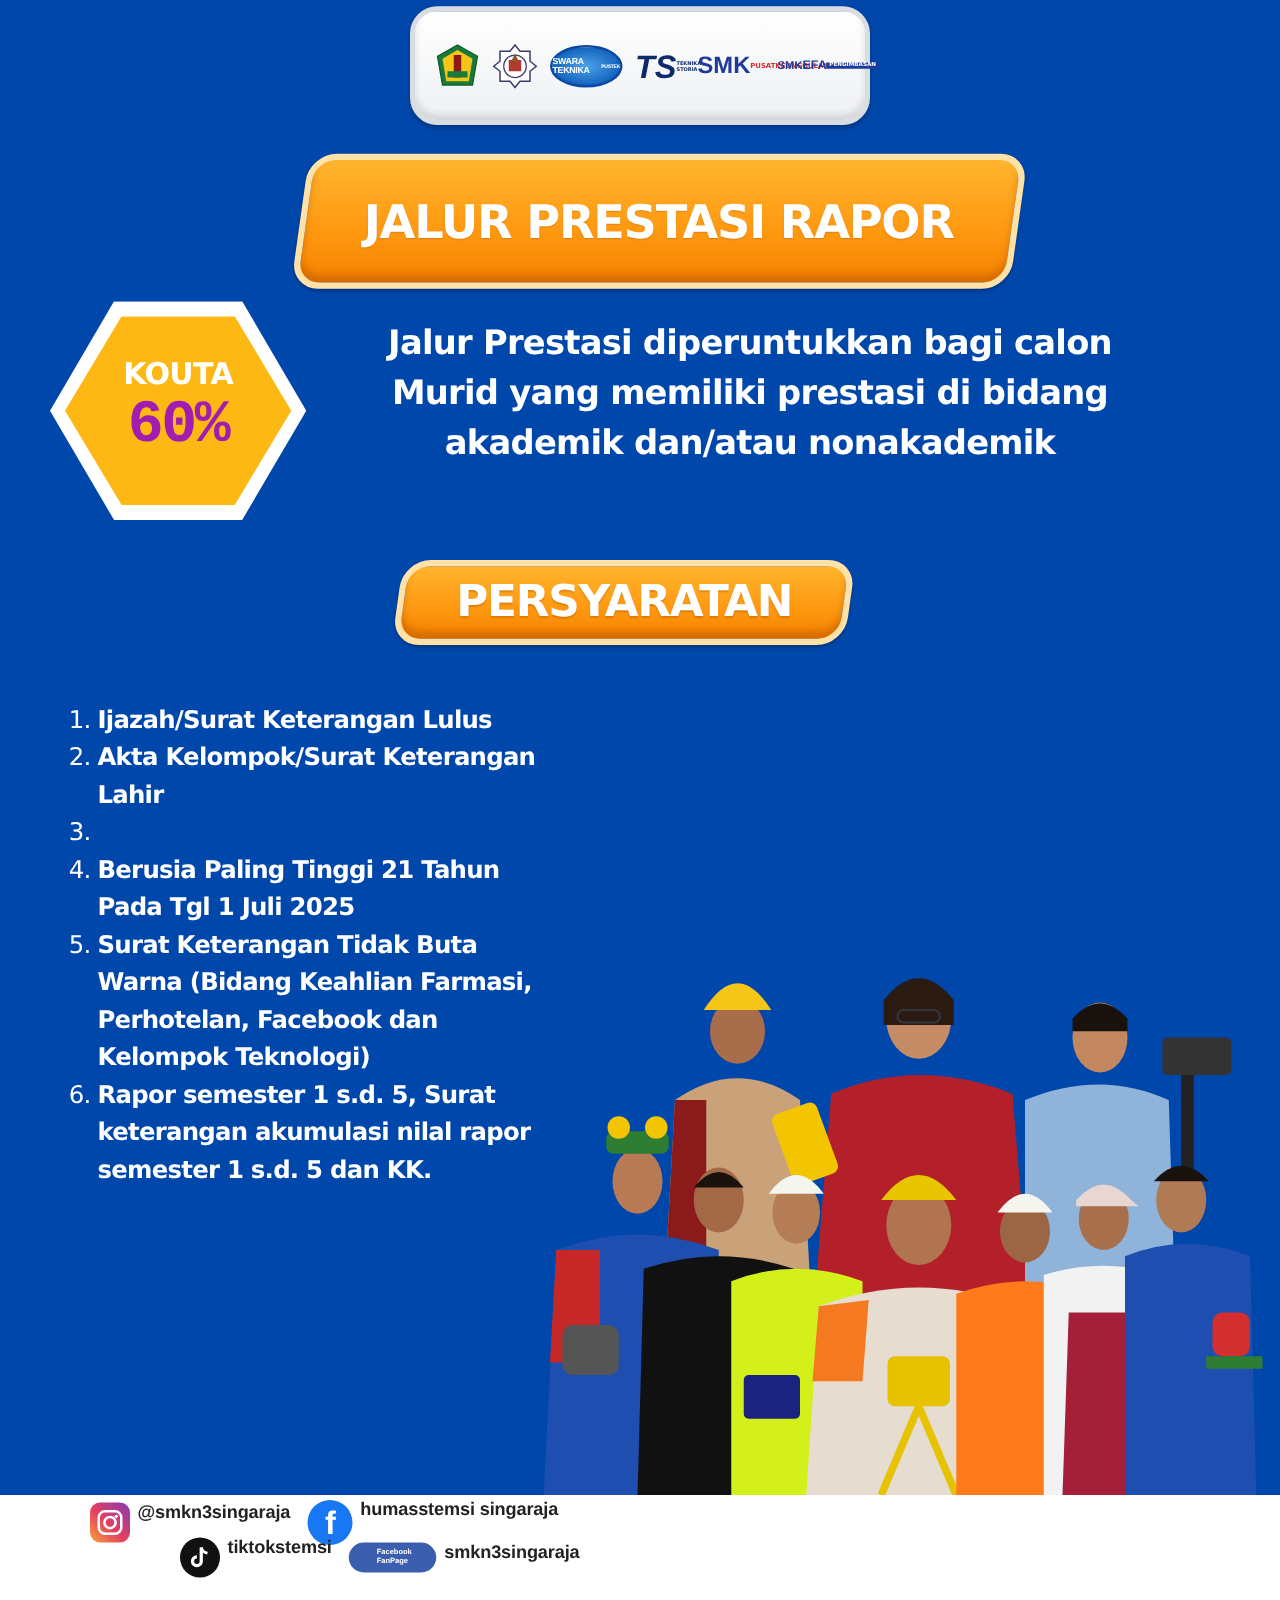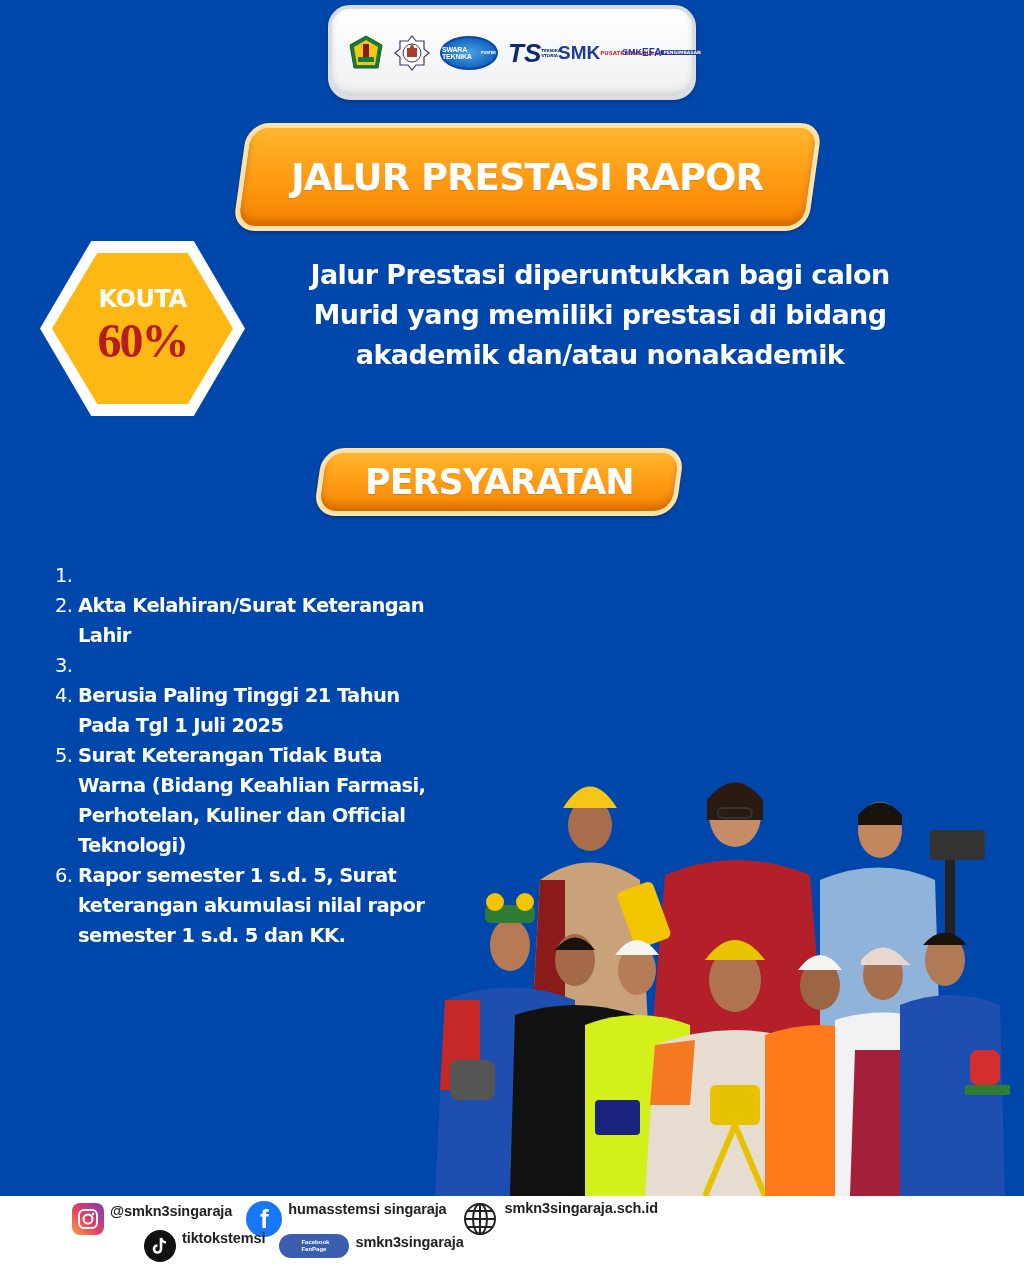--- a/index.html
+++ b/index.html
@@ -69,21 +69,21 @@
       background: #ffffff;
       clip-path: polygon(25% 0, 75% 0, 100% 50%, 75% 100%, 25% 100%, 0 50%);
     }
     .hex-inner {
       position: absolute; left: 52px; top: 253px; width: 181px; height: 151px;
       background: #fdb813;
       clip-path: polygon(25% 0, 75% 0, 100% 50%, 75% 100%, 25% 100%, 0 50%);
       display: flex; flex-direction: column; align-items: center; justify-content: center;
     }
     .hex-label { font-family: "DejaVu Sans", sans-serif; font-weight: bold; font-size: 24px; color: #fff; letter-spacing: -0.5px; margin-top: -4px; }
-    .hex-value { font-family: Liberation Serif, serif; font-weight: bold; font-size: 48px; color: #b91c1c; letter-spacing: -2px; line-height: 56px; }
+    .hex-value { font-family: Liberation Mono, monospace; font-weight: bold; font-size: 48px; color: #a21caf; letter-spacing: -2px; line-height: 56px; }
 
     
     .description {
       position: absolute; left: 280px; top: 255px; width: 640px;
       text-align: center; font-family: "DejaVu Sans", sans-serif;
       font-weight: bold; font-size: 27px; line-height: 40px; color: #fff;
       letter-spacing: -0.6px;
     }
 
     
@@ -173,35 +173,36 @@
 
 <div class="description">Jalur Prestasi diperuntukkan bagi calon Murid yang memiliki prestasi di bidang akademik dan/atau nonakademik</div>
 
 <div class="banner banner-req">
   <span>PERSYARATAN</span>
 </div>
 
 <ol class="req-list">
   <li>
     <span class="req-num">1.</span>
+    <span class="req-text">Ijazah/Surat Keterangan Lulus</span>
   </li>
   <li>
     <span class="req-num">2.</span>
-    <span class="req-text">Akta Kelahiran/Surat Keterangan Lahir</span>
+    <span class="req-text">Akta Kelompok/Surat Keterangan Lahir</span>
   </li>
   <li>
     <span class="req-num">3.</span>
   </li>
   <li>
     <span class="req-num">4.</span>
     <span class="req-text">Berusia Paling Tinggi 21 Tahun Pada Tgl 1 Juli 2025</span>
   </li>
   <li>
     <span class="req-num">5.</span>
-    <span class="req-text">Surat Keterangan Tidak Buta Warna (Bidang Keahlian Farmasi, Perhotelan, Kuliner dan Official Teknologi)</span>
+    <span class="req-text">Surat Keterangan Tidak Buta Warna (Bidang Keahlian Farmasi, Perhotelan, Facebook dan Kelompok Teknologi)</span>
   </li>
   <li>
     <span class="req-num">6.</span>
     <span class="req-text">Rapor semester 1 s.d. 5, Surat keterangan akumulasi nilal rapor semester 1 s.d. 5 dan KK.</span>
   </li>
 </ol>
 
 <div class="collage">
   <svg width="599" height="436" viewBox="0 0 599 436">
 
@@ -285,33 +286,20 @@
             <rect x="2" y="2" width="18" height="18" rx="5" fill="none" stroke="#fff" stroke-width="2"></rect>
             <circle cx="11" cy="11" r="4.5" fill="none" stroke="#fff" stroke-width="2"></circle>
             <circle cx="16" cy="6" r="1.3" fill="#fff"></circle>
           </svg>
       </span>
       <span class="label">@smkn3singaraja</span>
     </div>
     <div class="social">
       <span class="ico ico-fb">f</span>
       <span class="label">humasstemsi singaraja</span>
-    </div>
-    <div class="social">
-      <span class="ico ico-web">
-        <svg width="36" height="36" viewBox="0 0 36 36" fill="none" stroke="#222" stroke-width="2">
-            <circle cx="18" cy="18" r="15"></circle>
-            <ellipse cx="18" cy="18" rx="7" ry="15"></ellipse>
-            <line x1="3" y1="18" x2="33" y2="18"></line>
-            <line x1="5" y1="10" x2="31" y2="10"></line>
-            <line x1="5" y1="26" x2="31" y2="26"></line>
-            <line x1="18" y1="3" x2="18" y2="33"></line>
-          </svg>
-      </span>
-      <span class="label">smkn3singaraja.sch.id</span>
     </div>
   </div>
   <div class="footer-row row2">
     <div class="social">
       <span class="ico ico-tt">
         <svg width="18" height="20" viewBox="0 0 18 20">
             <path d="M10 2 L10 13 A3.5 3.5 0 1 1 6.5 9.5" fill="none" stroke="#fff" stroke-width="2.6"></path>
             <path d="M10 2 Q11 6 15 6.5" fill="none" stroke="#fff" stroke-width="2.4"></path>
           </svg>
       </span>

